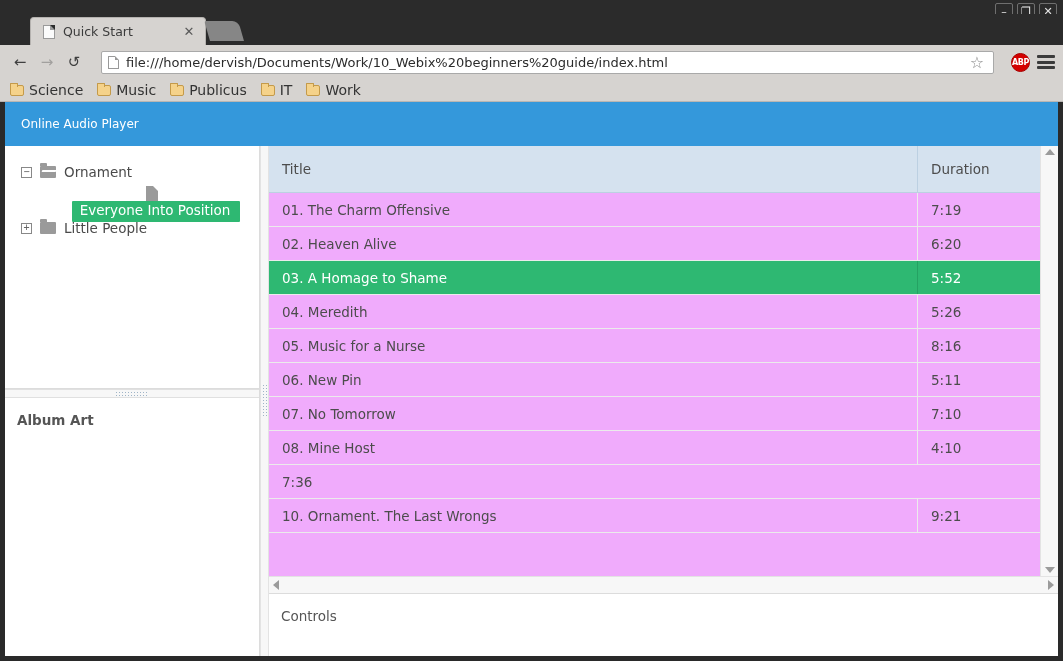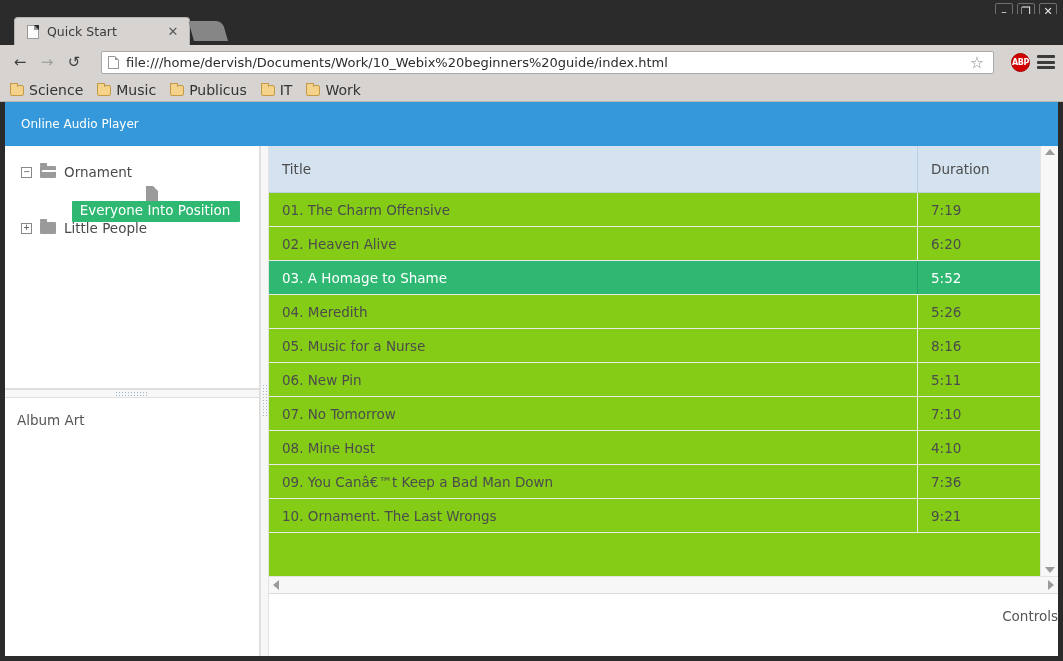--- a/index.html
+++ b/index.html
@@ -35,21 +35,21 @@
     color: #e8e8e8;
     font-size: 11px; line-height: 15px;
     text-align: center;
     background: #2b2b2b;
     font-family: "DejaVu Sans", sans-serif;
   }
   .tabstrip {
     height: 31px;
     background: #2b2b2b;
     display: flex; align-items: flex-end;
-    padding-left: 14px;
+    padding-left: 30px;
     flex: none;
     position: relative;
   }
   .tab {
     height: 28px;
     background: #d6d3d0;
     border-top-left-radius: 4px; border-top-right-radius: 4px;
     display: flex; align-items: center;
     padding: 0 8px 0 12px;
     min-width: 176px;
@@ -281,20 +281,21 @@
     width: 34px; height: 5px;
     background-image: radial-gradient(#9fb4c7 40%, transparent 41%);
     background-size: 3px 3px;
   }
   .albumart-panel {
     flex: 1;
     padding: 14px 0 0 12px;
     font-size: 13.5px;
     color: #555;
     background: #fff;
+    font-weight: bold;
   }
 
   .vresizer {
     width: 9px;
     background: #f7f7f7;
     border-left: 1px solid #e3e3e3;
     border-right: 1px solid #e3e3e3;
     display: flex; align-items: center; justify-content: center;
     cursor: col-resize;
     flex: none;
@@ -303,21 +304,20 @@
     width: 5px; height: 34px;
     background-image: radial-gradient(#9fb4c7 40%, transparent 41%);
     background-size: 3px 3px;
   }
 
   
   .right-col {
     flex: 1;
     display: flex; flex-direction: column;
     overflow: hidden;
-    text-align: right;
   }
   .grid-wrap {
     flex: 1;
     display: flex; flex-direction: column;
     overflow: hidden;
     border-bottom: 1px solid #dcdcdc;
   }
   .grid-main { flex: 1; display: flex; overflow: hidden; }
   .grid-cols { flex: 1; display: flex; flex-direction: column; overflow: hidden; }
   .grid-header {
@@ -328,21 +328,21 @@
     flex: none;
   }
   .gh-cell {
     display: flex; align-items: center;
     padding-left: 13px;
     font-size: 13.5px; color: #4c4c4c;
     border-right: 1px solid #bcd0e2;
   }
   .gh-cell.title { flex: 1; }
   .gh-cell.dur { width: 122px; flex: none; border-right: none; }
-  .grid-rows { flex: 1; overflow: hidden; background: #84cc16; }
+  .grid-rows { flex: 1; overflow: hidden; background: #f0abfc; }
   .grid-row {
     height: 34px;
     display: flex;
     border-bottom: 1px solid #ebebeb;
     cursor: pointer;
   }
   .grid-row .cell {
     display: flex; align-items: center;
     padding-left: 13px;
     font-size: 13.5px; color: #4c4c4c;
@@ -533,21 +533,20 @@
                 </div>
                 <div class="grid-row">
                   <div class="cell title">07. No Tomorrow</div>
                   <div class="cell dur">7:10</div>
                 </div>
                 <div class="grid-row">
                   <div class="cell title">08. Mine Host</div>
                   <div class="cell dur">4:10</div>
                 </div>
                 <div class="grid-row">
-                  <div class="cell title">09. You Canâ€™t Keep a Bad Man Down</div>
                   <div class="cell dur">7:36</div>
                 </div>
                 <div class="grid-row">
                   <div class="cell title">10. Ornament. The Last Wrongs</div>
                   <div class="cell dur">9:21</div>
                 </div>
               </div>
 
             </div>
 

